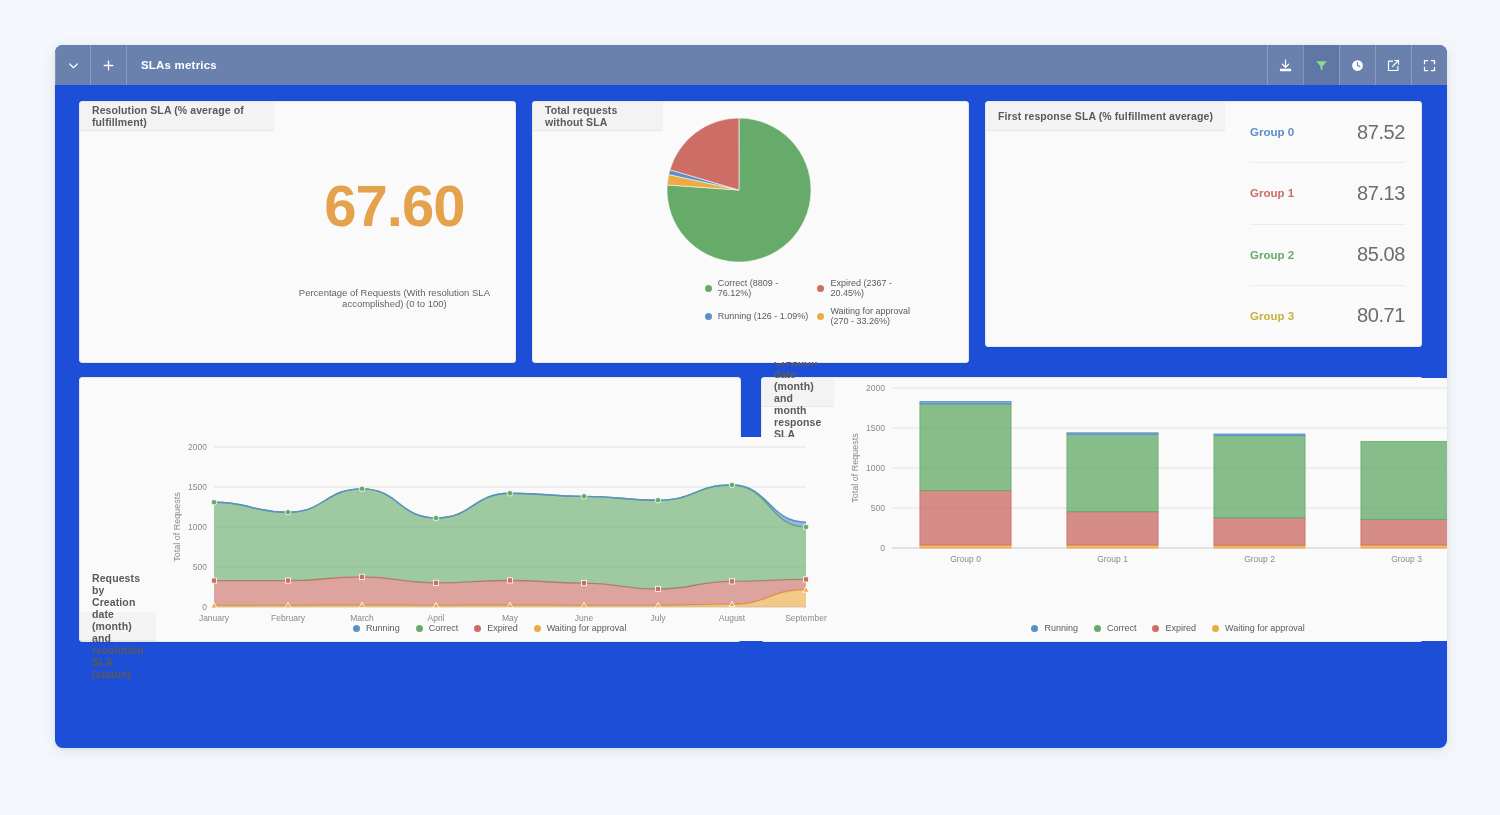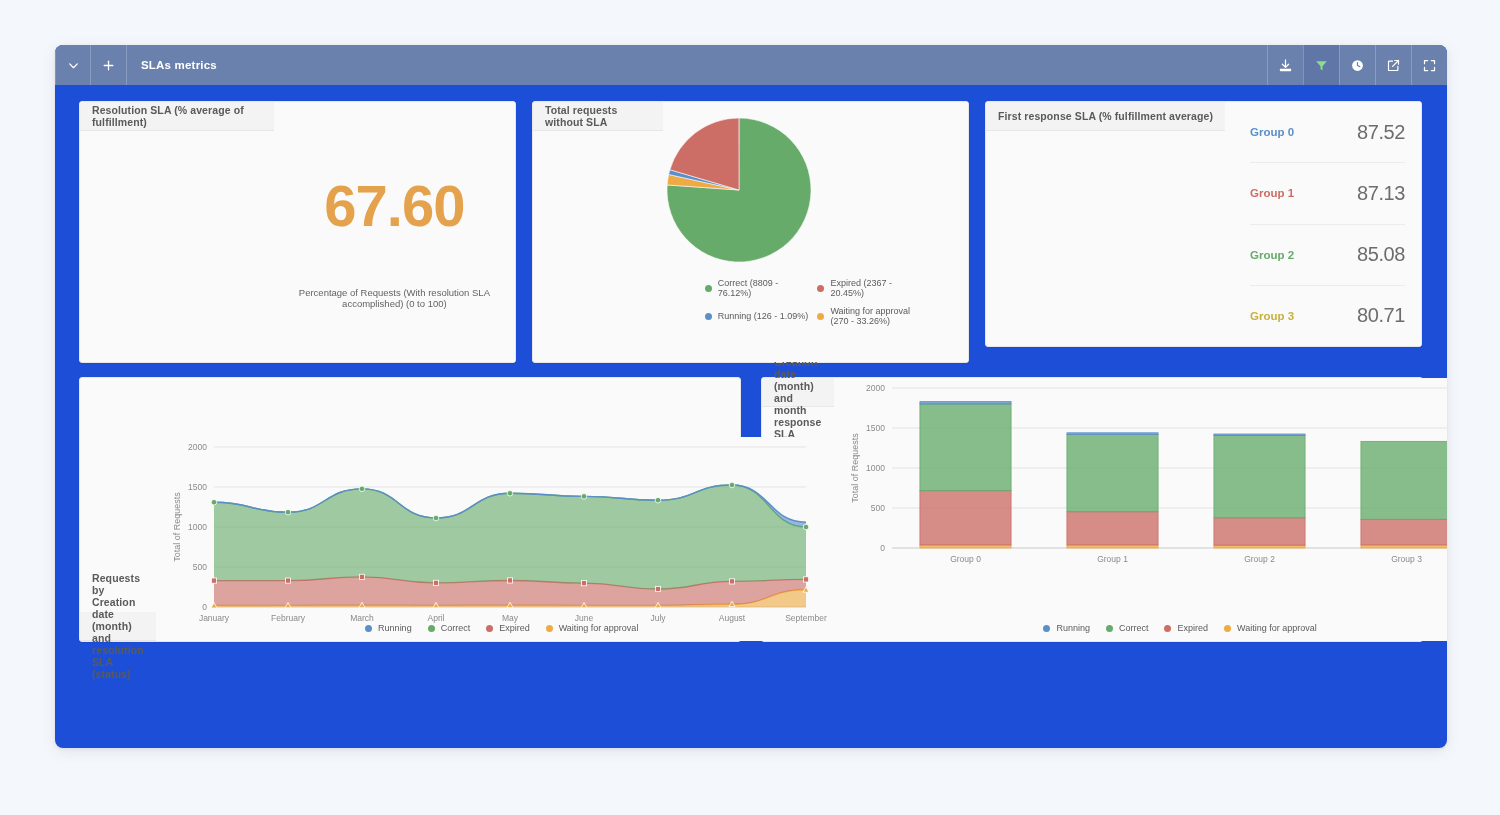--- a/index.html
+++ b/index.html
@@ -105,21 +105,21 @@
   }
   .grow:last-child { border-bottom: none; }
   .gname { font-size: 11.5px; font-weight: bold; }
   .gval { font-size: 20px; color: #6d6d6d; letter-spacing: -0.4px; }
 
   
   .c4 { width: 662px; height: 265px; align-items: flex-end; }
   .c5 { width: 662px; height: 265px; }
   .chart-body { position: relative; height: 100%; }
   .chart-legend {
-    position: absolute; bottom: 8px; left: 16px; width: 100%;
+    position: absolute; bottom: 8px; left: 4px; width: 100%;
     display: flex; justify-content: center; gap: 16px; margin-top: 48px;
   }
   .chart-legend .lg-item { font-size: 9px; }
   svg { overflow: visible; }
 </style>
 </head>
 <body>
 
 <div class="page">
 

